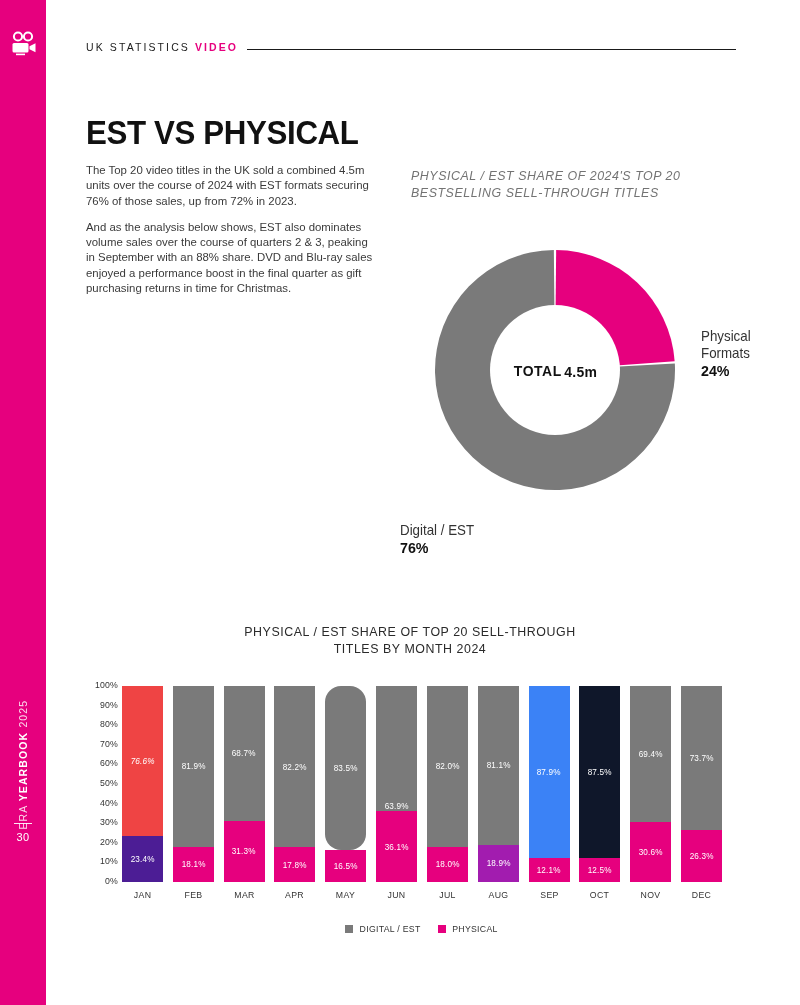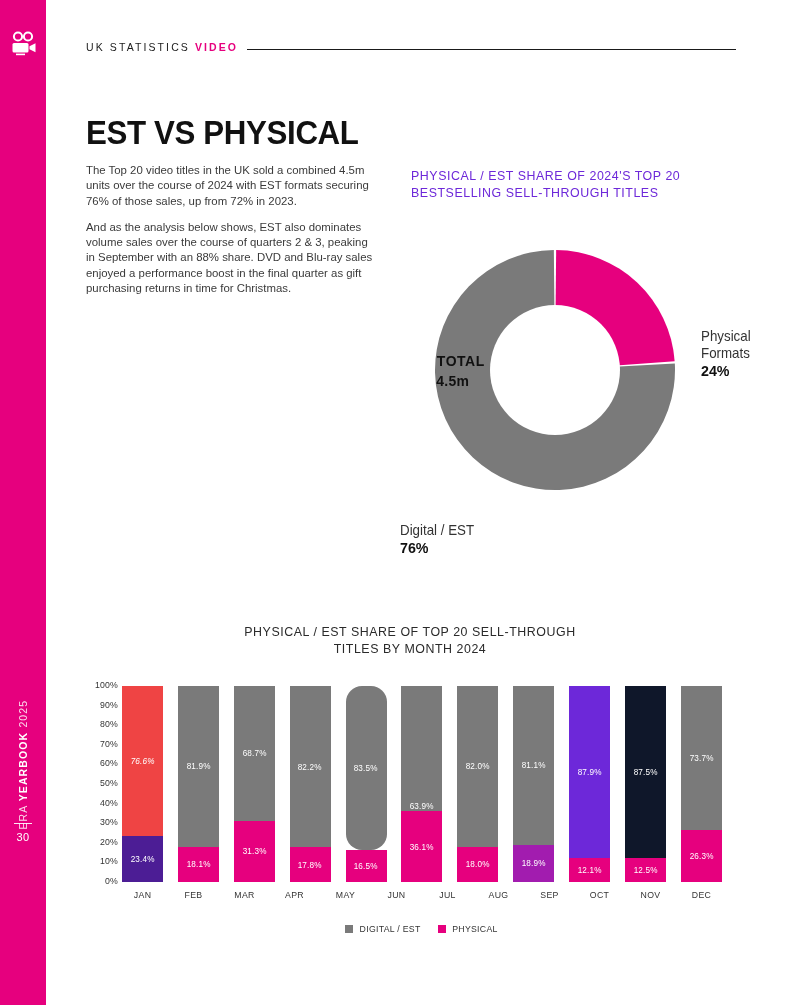--- a/index.html
+++ b/index.html
@@ -99,34 +99,35 @@
   .intro p + p { margin-top: 11px; }
 
   
   .donut-panel {
     position: absolute; left: 411px; top: 168px;
     width: 360px;
   }
   .chart-heading {
     font-size: 12.4px;
     letter-spacing: 0.55px;
-    color: #6d28d9;
+    color: #737373;
     line-height: 16.5px;
     white-space: pre-line;
+    font-style: italic;
   }
   .donut-wrap {
     position: absolute; left: 24px; top: 82px;
     width: 340px; height: 260px;
   }
   .donut-center-label {
     position: absolute;
     left: 0; top: 0;
     width: 240px; height: 240px;
-    display: flex; flex-direction: column;
-    align-items: flex-start; justify-content: center;
+    display: flex; 
+    align-items: center; justify-content: center;
     pointer-events: none;
   }
   .donut-center-label .c1 {
     font-size: 15px; font-weight: bold; color: #111111;
     letter-spacing: 0.6px;
     font-family: "Liberation Sans Narrow", "Liberation Sans", sans-serif;
     transform: scaleX(0.93);
   }
   .donut-center-label .c2 {
     font-size: 15px; font-weight: bold; color: #111111;
@@ -378,33 +379,41 @@
           </div>
           <div class="barcol">
             <div class="seg seg-digital" style="background: rgb(122, 122, 122); height: 158.956px;">
               <span class="seg-label">81.1%</span>
             </div>
             <div class="seg seg-physical" style="background: #a21caf; height: 37.044px;">
               <span class="seg-label">18.9%</span>
             </div>
           </div>
           <div class="barcol">
-            <div class="seg seg-digital" style="background: #6d28d9; height: 172.284px;">
+            <div class="seg seg-digital" style="background: #3b82f6; height: 172.284px;">
               <span class="seg-label">87.9%</span>
             </div>
             <div class="seg seg-physical" style="background: rgb(230, 0, 126); height: 23.716px;">
               <span class="seg-label">12.1%</span>
             </div>
           </div>
           <div class="barcol">
             <div class="seg seg-digital" style="background: #0f172a; height: 171.5px;">
               <span class="seg-label">87.5%</span>
             </div>
             <div class="seg seg-physical" style="background: rgb(230, 0, 126); height: 24.5px;">
               <span class="seg-label">12.5%</span>
+            </div>
+          </div>
+          <div class="barcol">
+            <div class="seg seg-digital" style="background: rgb(122, 122, 122); height: 136.024px;">
+              <span class="seg-label">69.4%</span>
+            </div>
+            <div class="seg seg-physical" style="background: rgb(230, 0, 126); height: 59.976px;">
+              <span class="seg-label">30.6%</span>
             </div>
           </div>
           <div class="barcol">
             <div class="seg seg-digital" style="background: rgb(122, 122, 122); height: 144.452px;">
               <span class="seg-label">73.7%</span>
             </div>
             <div class="seg seg-physical" style="background: rgb(230, 0, 126); height: 51.548px;">
               <span class="seg-label">26.3%</span>
             </div>
           </div>

